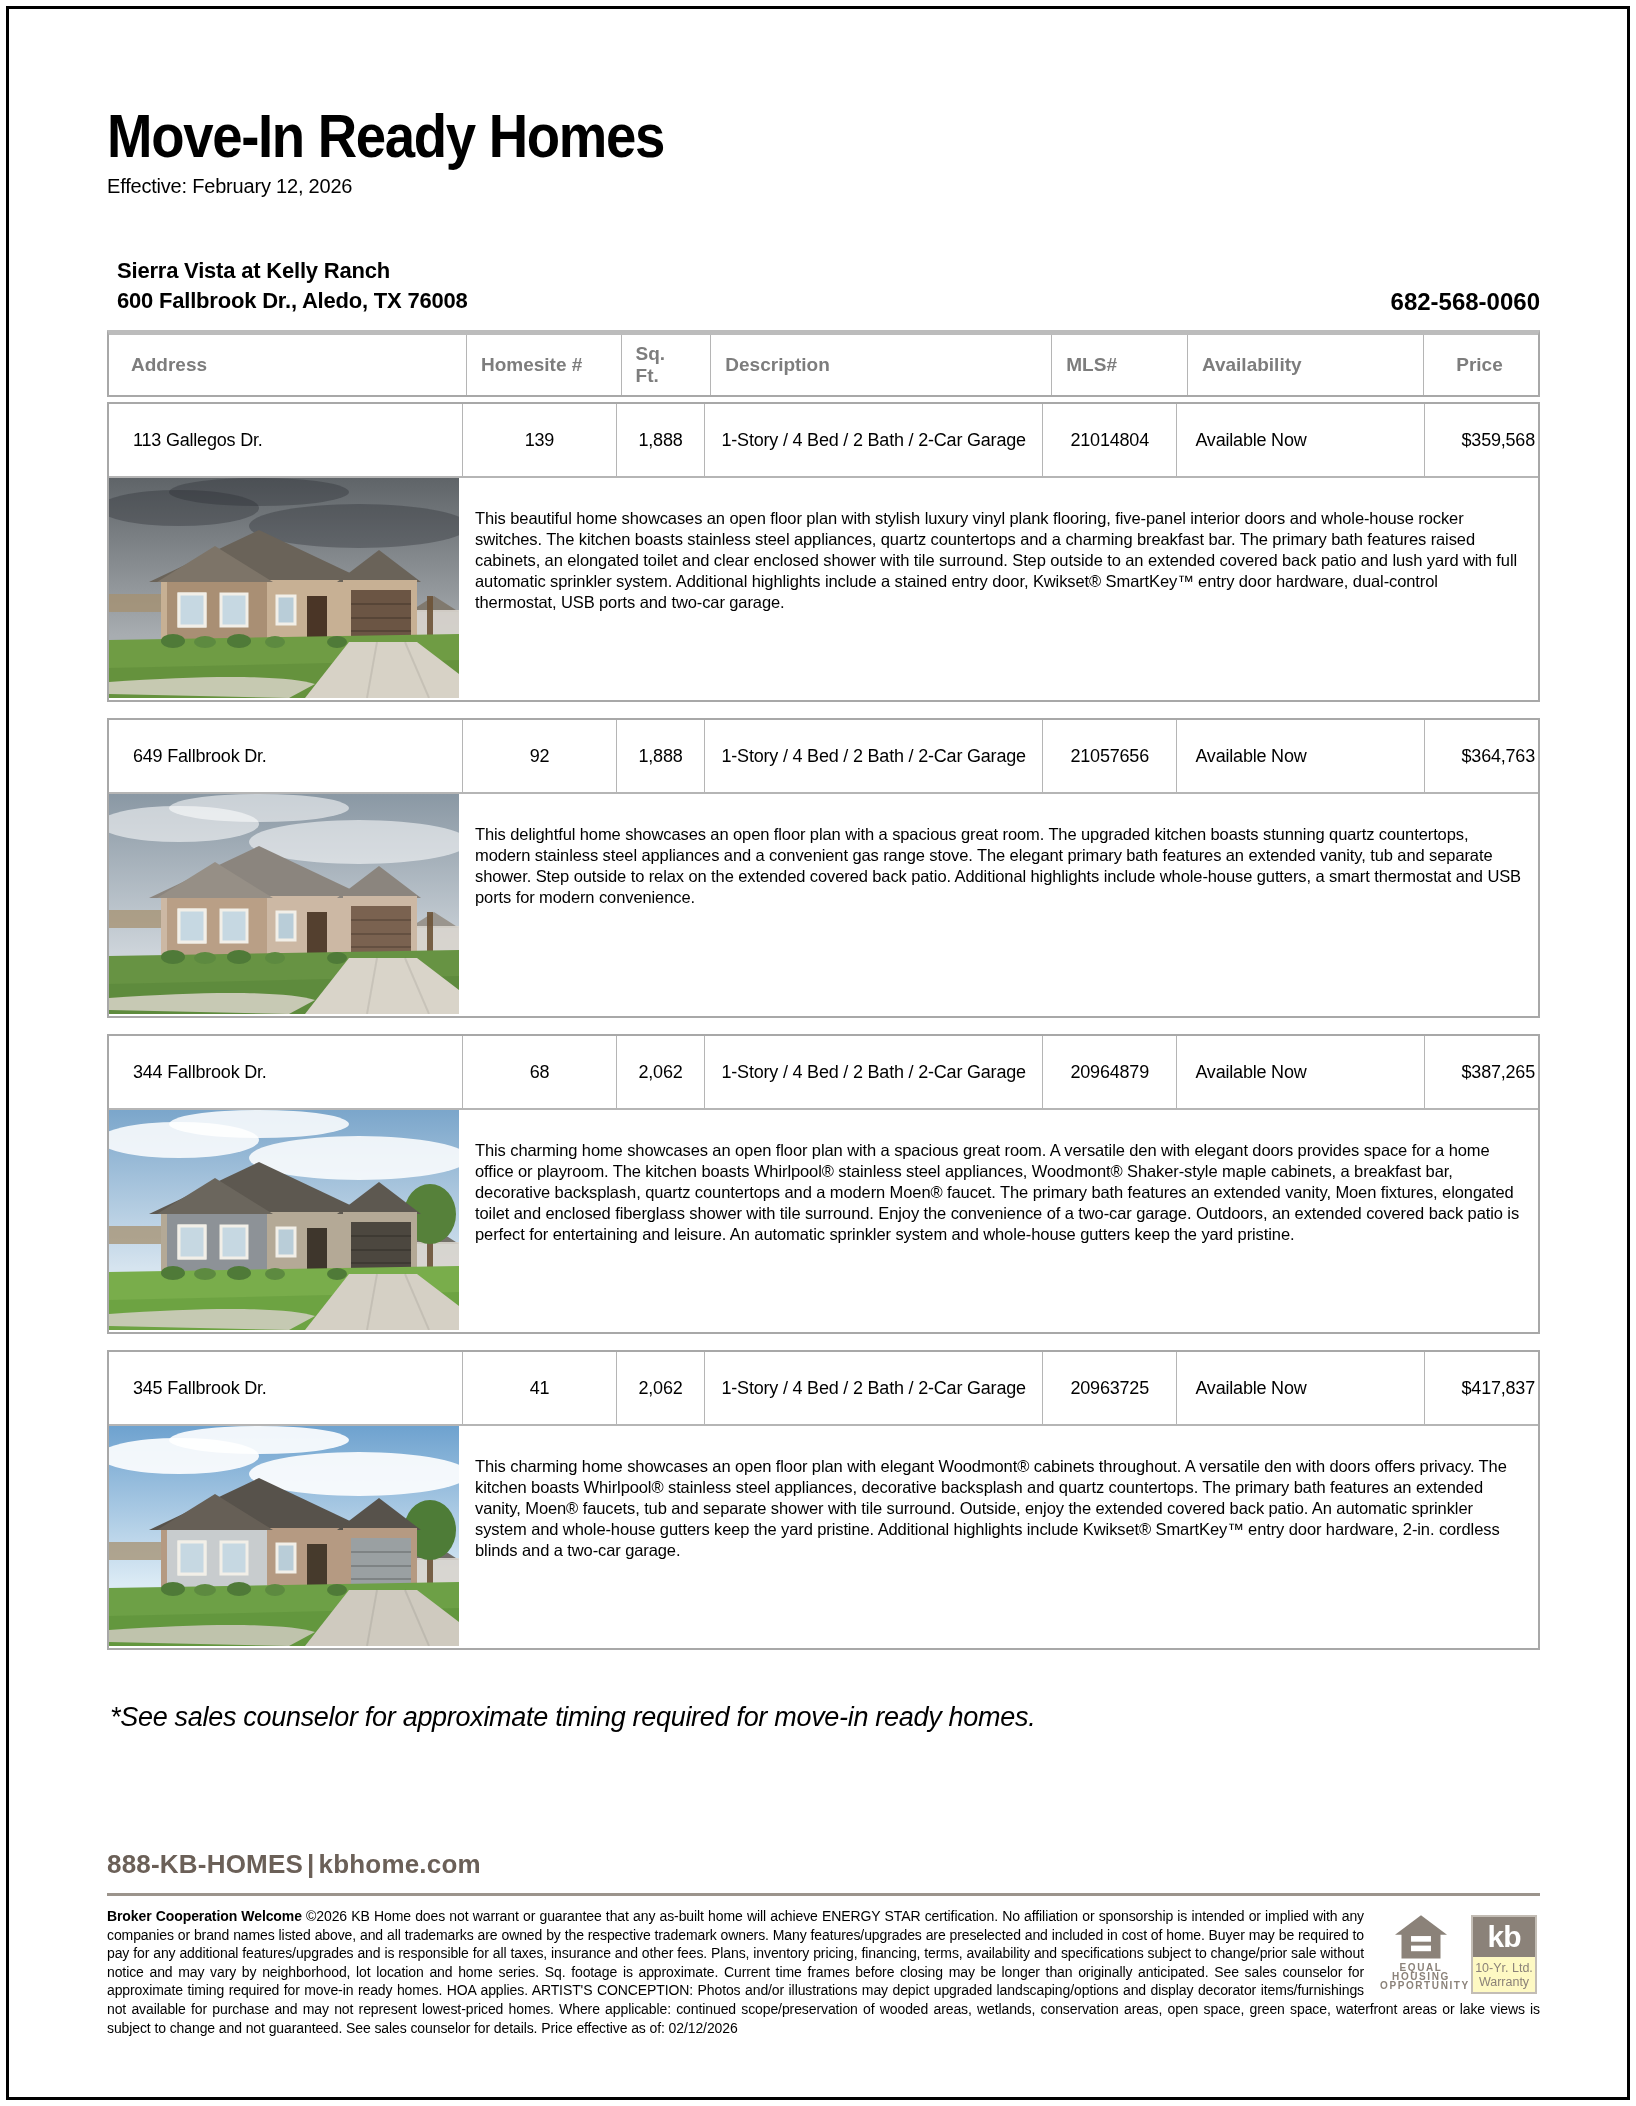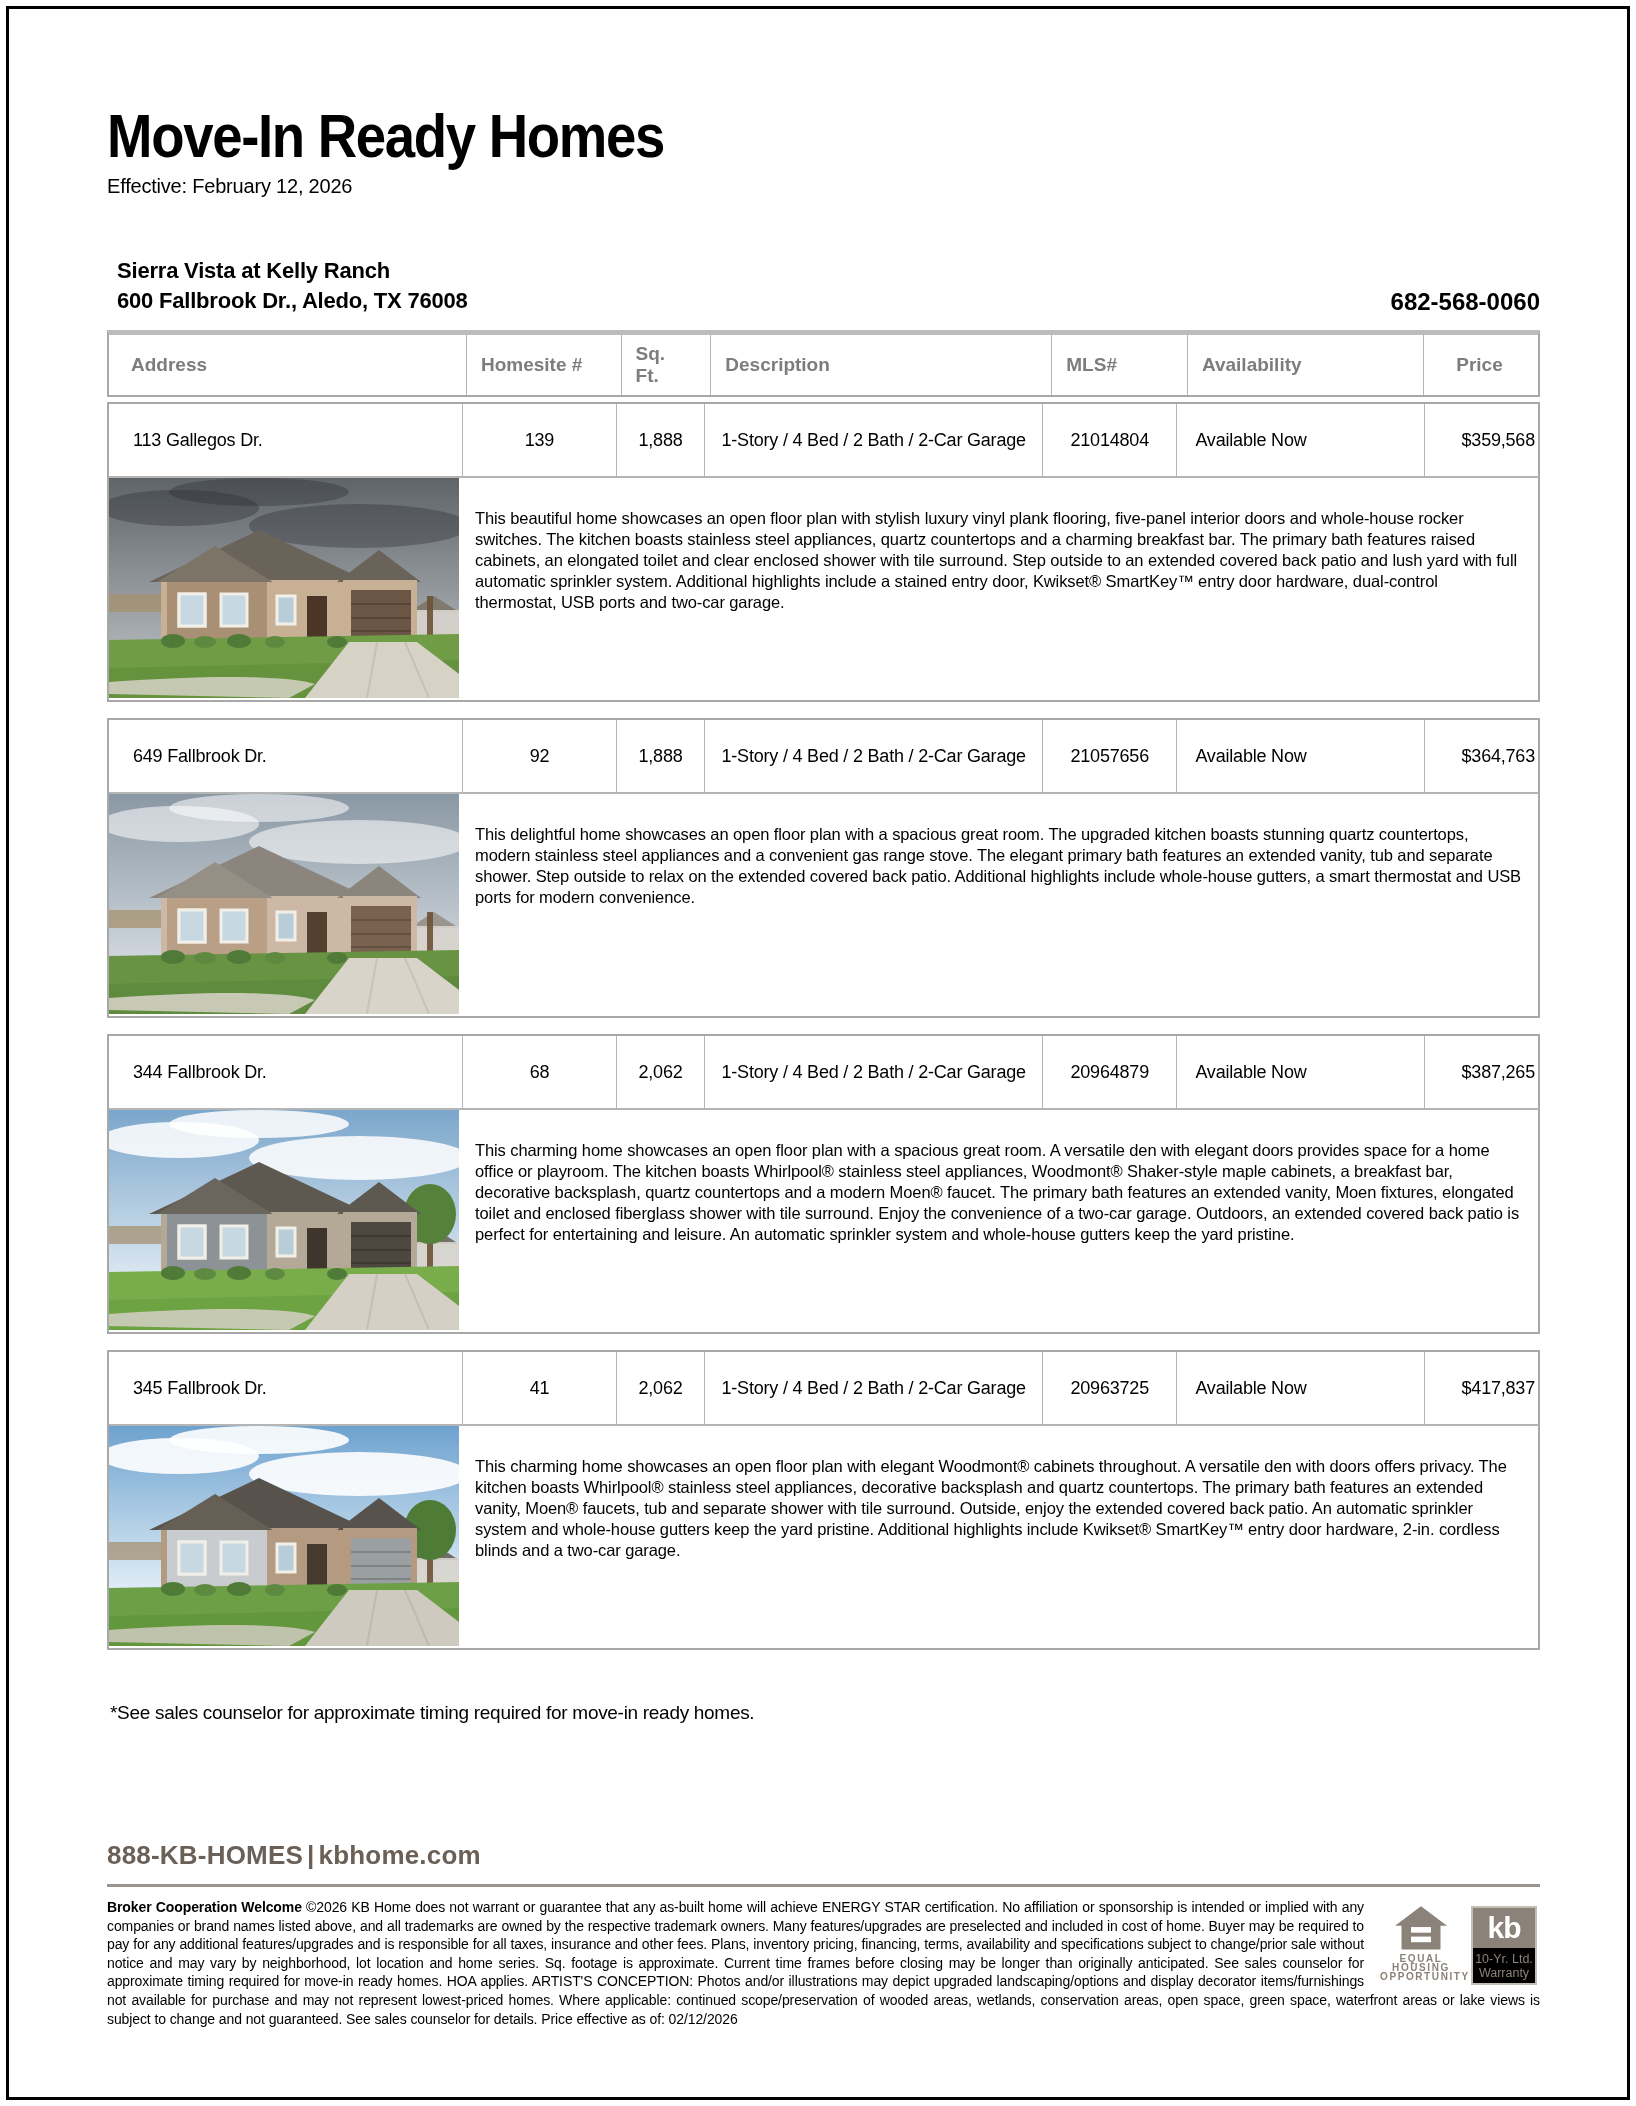--- a/index.html
+++ b/index.html
@@ -69,32 +69,32 @@
         --wall:#ccb8a4; --wall2:#b99f86; --garage:#7a6250; --lawn:#679343; --lawn2:#588539;
         --drive:#d9d4c9; --door:#54402f; --tree:transparent; }
   .p3 { --sky1:#7ba6cb; --sky2:#d6e4ef; --cloud:rgba(255,255,255,.85); --roof:#5d5850; --roof2:#6b665d;
         --wall:#b4a996; --wall2:#8d9297; --garage:#4c473f; --lawn:#79ad4b; --lawn2:#659a3d;
         --drive:#d5d0c5; --door:#3e362c; --tree:#56813a; }
   .p4 { --sky1:#6ea2cf; --sky2:#dcebf5; --cloud:rgba(255,255,255,.9); --roof:#57524b; --roof2:#665f56;
         --wall:#b59a82; --wall2:#c8ccce; --garage:#9aa0a2; --lawn:#6da046; --lawn2:#5b9039;
         --drive:#cfcabf; --door:#463a2c; --tree:#4e7c37; }
   .photo { background:linear-gradient(to bottom, var(--sky1), var(--sky2) 72%); }
 
-  .footnote { margin-top:52px; padding-left:3px; font-size:19px; letter-spacing:-0.3px; }
+  .footnote { margin-top:52px; padding-left:3px; font-size:27px; letter-spacing:-0.3px;font-style:italic; }
 
   .footer-brand { margin-top:116px; font-size:26px; font-weight:bold; color:#6b6058; letter-spacing:0.2px; display:flex; gap:4px; align-items:baseline; }
   .footer-brand .sep { color:#6b6058; }
   .rule { height:3px; background:#9b948c; margin-top:13px; }
 
   .disclaimer-wrap { margin-top:11px; }
   .logos { float:right; width:160px; margin:8px 0 4px 16px; display:flex; align-items:flex-start; gap:9px; }
   .eho { width:82px; text-align:center; }
   .eho svg { display:block; margin:0 auto; }
   .eho-label { font-size:10px; font-weight:bold; color:#8b8279; letter-spacing:1.6px; line-height:9px; margin-top:2px; white-space:pre-line; }
-  .kbbadge { width:66px; border:2px solid #c3bdb5; background:#000000; }
+  .kbbadge { width:66px; border:2px solid #c3bdb5; background:#fef9c3; }
   .kb-top { height:40px; background:#8b8279; color:#fff; font-weight:bold; font-size:30px; display:flex; align-items:center; justify-content:center; letter-spacing:-1px; }
   .kb-bottom { font-size:12.5px; color:#8b8279; text-align:center; line-height:14px; padding:4px 0 3px; }
 
   .disclaimer { font-size:14px; line-height:18.6px; text-align:justify; letter-spacing:-0.1px; }
   .disclaimer b { letter-spacing:-0.1px; }
 </style>
 </head>
 <body>
 
 <svg width="0" height="0" style="position:absolute" aria-hidden="true">

